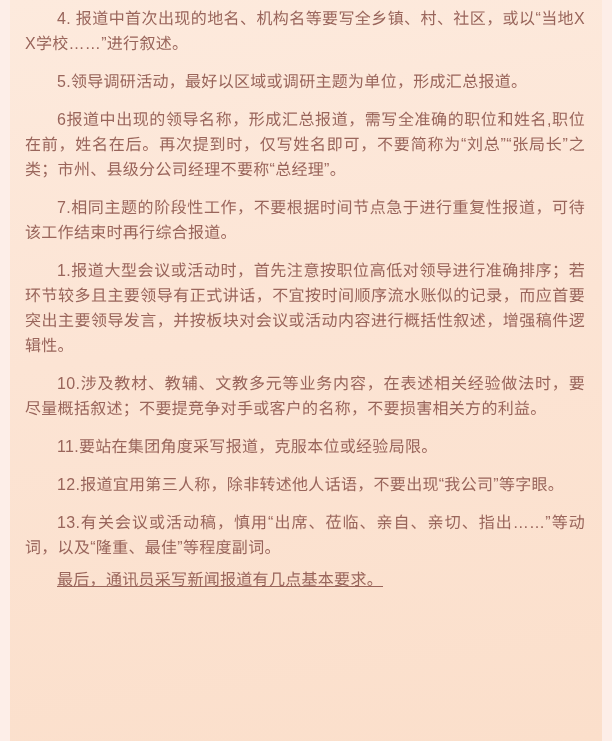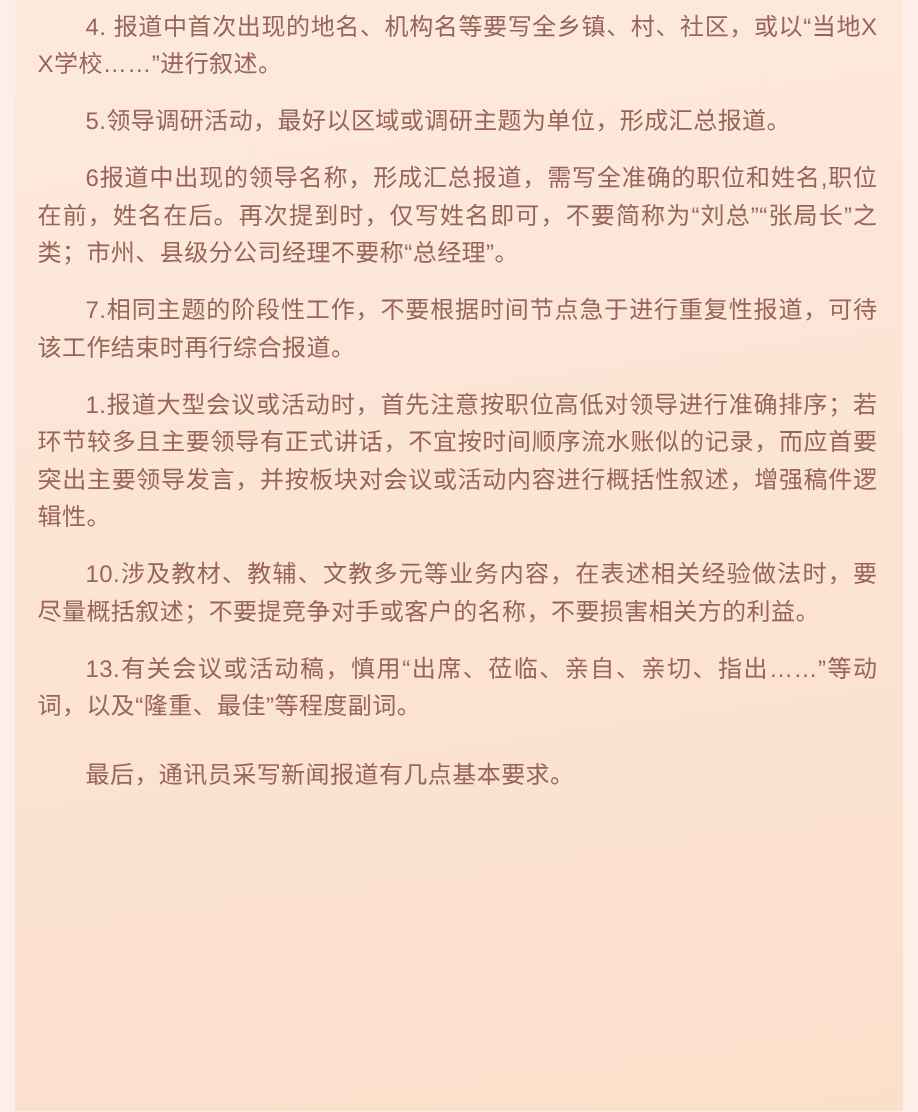--- a/index.html
+++ b/index.html
@@ -28,29 +28,32 @@
     letter-spacing: 0.3px;
     color: #99655b;
     text-align: justify;
     text-indent: 2em;
     word-break: break-all;
   }
   .article-page p:first-child {
     margin-top: 0;
   }
   .article-page p.gap-before {
-    margin-top: 21px;
+    margin-top: 7px;
+    text-decoration: underline;
   }
 </style>
 </head>
 <body>
 
 <div class="article-page">
   <p>4. 报道中首次出现的地名、机构名等要写全乡镇、村、社区，或以“当地XX学校……”进行叙述。</p>
   <p>5.领导调研活动，最好以区域或调研主题为单位，形成汇总报道。</p>
   <p>6报道中出现的领导名称，形成汇总报道，需写全准确的职位和姓名,职位在前，姓名在后。再次提到时，仅写姓名即可，不要简称为“刘总”“张局长”之类；市州、县级分公司经理不要称“总经理”。</p>
   <p>7.相同主题的阶段性工作，不要根据时间节点急于进行重复性报道，可待该工作结束时再行综合报道。</p>
   <p>1.报道大型会议或活动时，首先注意按职位高低对领导进行准确排序；若环节较多且主要领导有正式讲话，不宜按时间顺序流水账似的记录，而应首要突出主要领导发言，并按板块对会议或活动内容进行概括性叙述，增强稿件逻辑性。</p>
   <p>10.涉及教材、教辅、文教多元等业务内容，在表述相关经验做法时，要尽量概括叙述；不要提竞争对手或客户的名称，不要损害相关方的利益。</p>
+  <p>11.要站在集团角度采写报道，克服本位或经验局限。</p>
+  <p>12.报道宜用第三人称，除非转述他人话语，不要出现“我公司”等字眼。</p>
   <p>13.有关会议或活动稿，慎用“出席、莅临、亲自、亲切、指出……”等动词，以及“隆重、最佳”等程度副词。</p>
   <p class="gap-before">最后，通讯员采写新闻报道有几点基本要求。</p>
 
 </div>
 
 </body></html>

